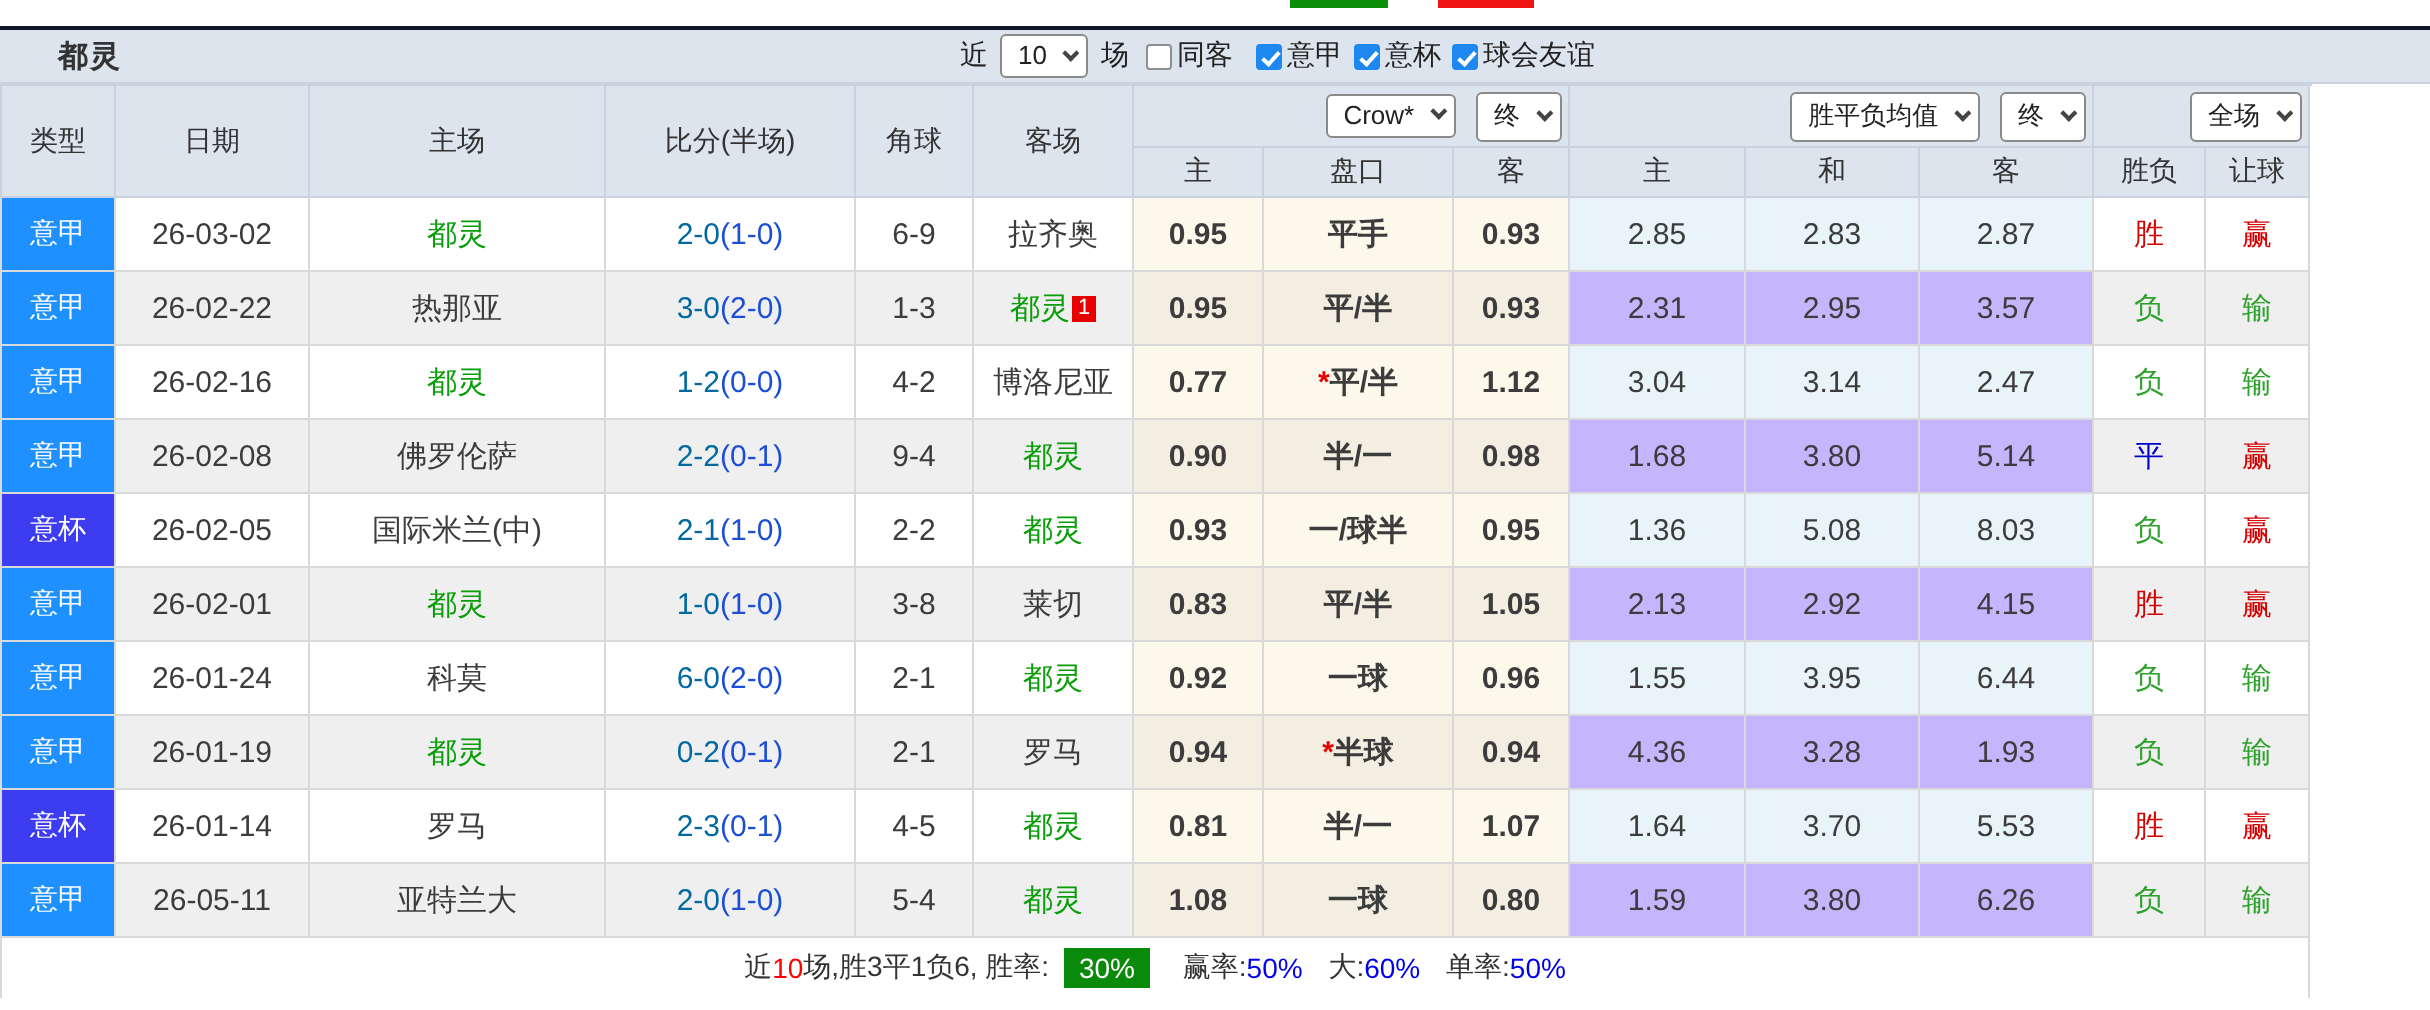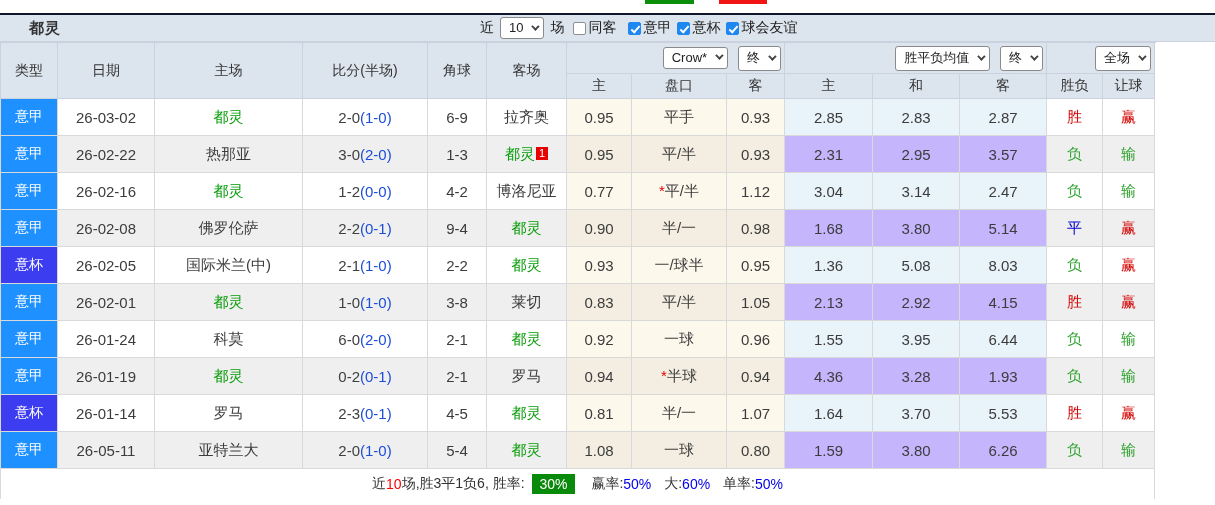--- a/index.html
+++ b/index.html
@@ -36,30 +36,30 @@
   .chev { width:6px; height:6px; border-right:2px solid #444; border-bottom:2px solid #444; transform:rotate(45deg) translateY(-2px); display:inline-block; }
 
   
   table { border-collapse:collapse; width:1017px; table-layout:fixed; }
   th, td { text-align:center; padding:0; overflow:hidden; white-space:nowrap; }
   thead th { background:#dce4ee; border:1px solid #c9d2de; font-weight:normal; font-size:14px; color:#333; }
   tr.h1 th.grp { height:31px;text-align:right; }
   tr.h2 th { height:25px; }
   tbody td { border:1px solid #d9d9d9; height:37px; font-size:15px; color:#3c3c3c; background:#fff; }
   tr.even td { background:#efefef; }
-  td.cream { background:#fdf8ec; }
+  td.cream { background:#fdf8ec;font-weight:bold; }
   tr.even td.cream { background:#f3eee1; }
   td.avg { background:#e9f3fa; }
   tr.even td.avg { background:#c4b5fd; }
   td.type { color:#fff; font-size:14px; }
   td.type.serie-a { background:#1e90ff; }
   tr.even td.type.serie-a { background:#1e90ff; }
   td.type.cup { background:#3c3cf0; }
   td.team, span.team { color:#0a9d0a; }
-  .ft { color:#404040; }
+  .ft { color:#0369a1; }
   .ht { color:#1d4ed8; }
   .star { color:#e60000; }
   .badge { display:inline-block; background:#e60000; color:#fff; font-size:11px; line-height:13px; padding:0 3px; margin-left:1px; vertical-align:2px; }
   .c-r { color:#d40000; }
   .c-g { color:#2ea12e; }
   .c-b { color:#0000cc; }
   tfoot td { border:1px solid #d9d9d9; border-bottom:none; height:30px; background:#fff; font-size:14px; color:#333; }
   .summary span { vertical-align:middle; }
   .red { color:#f00; }
   .blue { color:#0000ee;text-align:right; }

